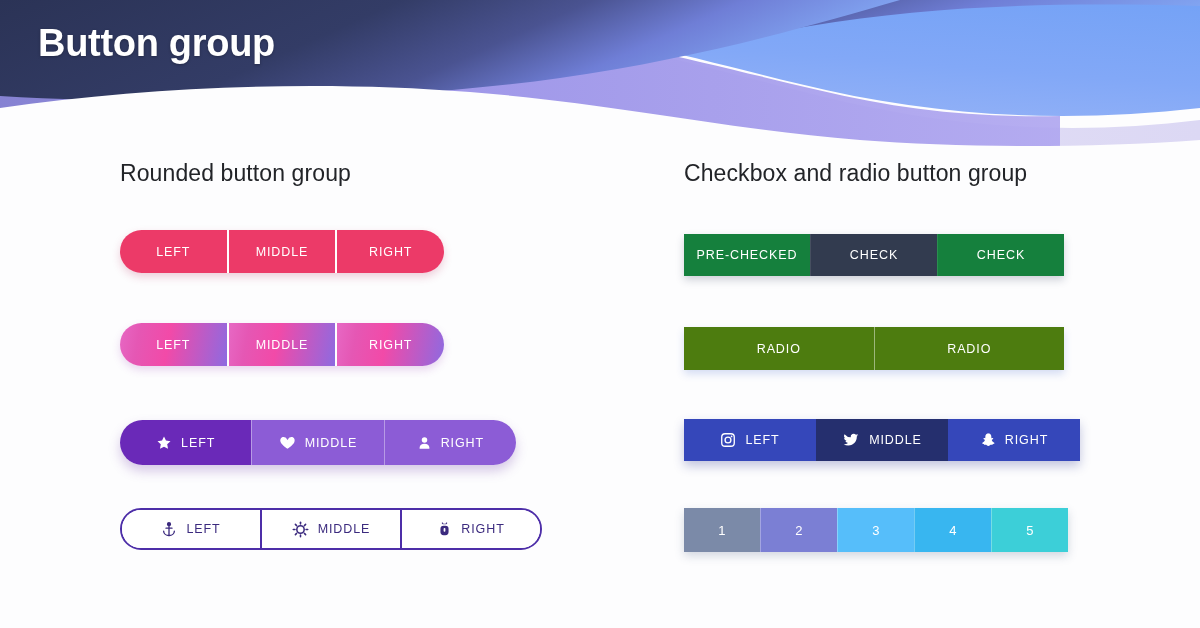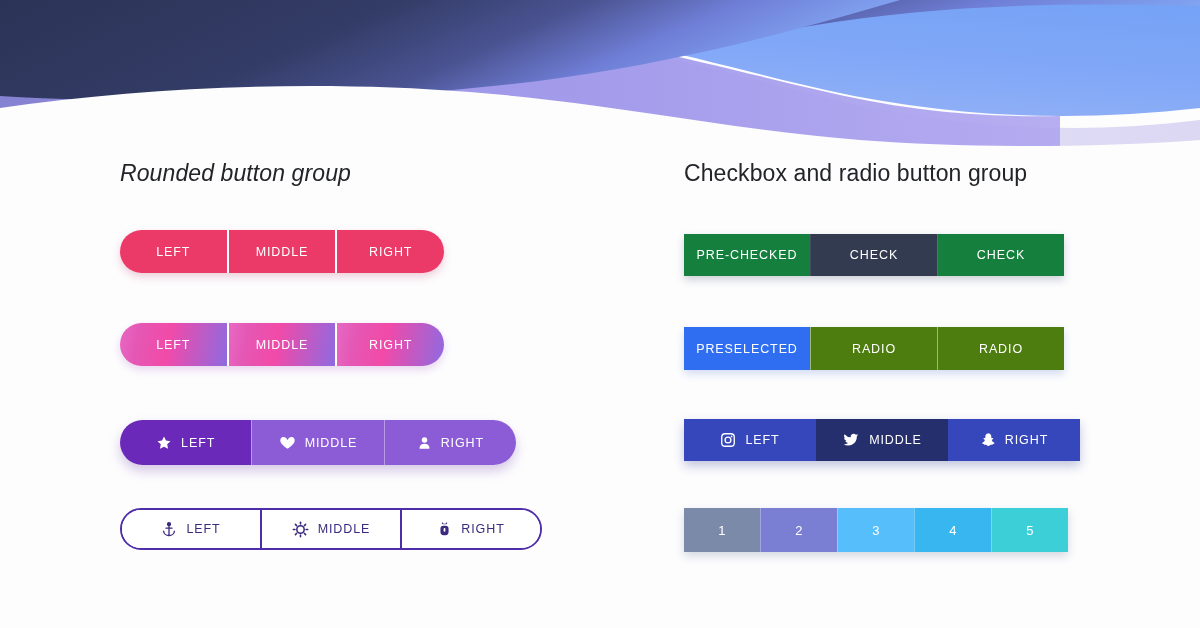--- a/index.html
+++ b/index.html
@@ -33,21 +33,21 @@
   
   .col-left  { position: absolute; left: 120px; top: 160px; width: 470px; }
   .col-right { position: absolute; left: 684px; top: 160px; width: 440px; }
 
   .section-title {
     font-size: 23px;
     color: #222428;
     font-weight: normal;
     letter-spacing: 0.1px;
   }
-  .col-left .section-title  { margin-bottom: 12px; font-style: italic; }
+  .col-left .section-title  { margin-bottom: 12px; }
   .col-right .section-title { margin-bottom: 8px; }
 
   
   .group {
     display: flex;
     align-items: stretch;
     position: absolute;
   }
   .seg {
     display: flex;
@@ -197,20 +197,21 @@
 
       <path d="M0,52 C150,24 300,12 440,22 C590,32 690,64 820,96 C950,128 1070,136 1200,120 L1200,150 L0,150 Z" fill="url(#gLav)"></path>
 
       <path d="M0,46 C140,20 300,10 440,20 C585,30 690,60 818,90 C900,110 980,118 1060,116 L1060,150 L0,150 Z" fill="url(#gPurple)" opacity="0.92"></path>
 
       <path d="M0,0 L1200,0 L1200,6 C1050,2 930,6 810,26 C690,46 600,72 470,86 C340,100 160,104 0,92 Z" fill="url(#gDark)"></path>
       <path d="M0,0 L900,0 C810,26 700,58 560,78 C400,101 170,106 0,96 Z" fill="url(#gDark)"></path>
 
       <path d="M0,108 C150,86 320,80 470,92 C620,104 730,130 860,140 C960,148 1090,148 1200,140 L1200,150 L0,150 Z" fill="#fdfdfe"></path>
     </svg>
+    <div class="header-title">Button group</div>
   </div>
 
   <div class="col-left">
 
     <div class="section-title">Rounded button group</div>
 
     <div class="group g-pink">
       <div class="seg">
         <span>LEFT</span>
       </div>
@@ -315,23 +316,20 @@
       </div>
       <div class="seg is-dark">
         <span>CHECK</span>
       </div>
       <div class="seg">
         <span>CHECK</span>
       </div>
     </div>
 
     <div class="group g-radio">
-      <div class="seg is-selected">
-        <span>PRESELECTED</span>
-      </div>
       <div class="seg">
         <span>RADIO</span>
       </div>
       <div class="seg">
         <span>RADIO</span>
       </div>
     </div>
 
     <div class="group g-social">
       <div class="seg">

